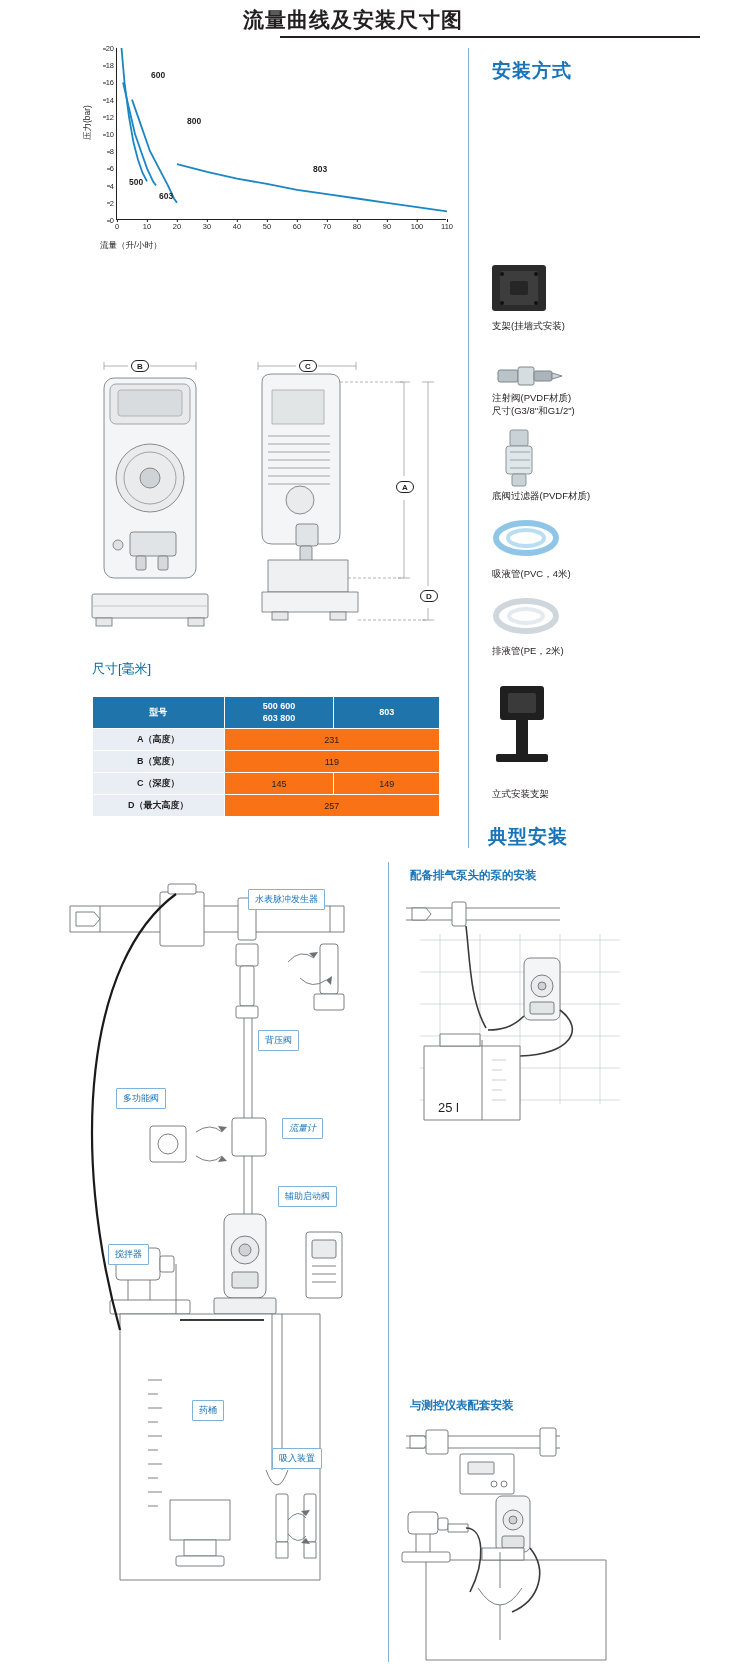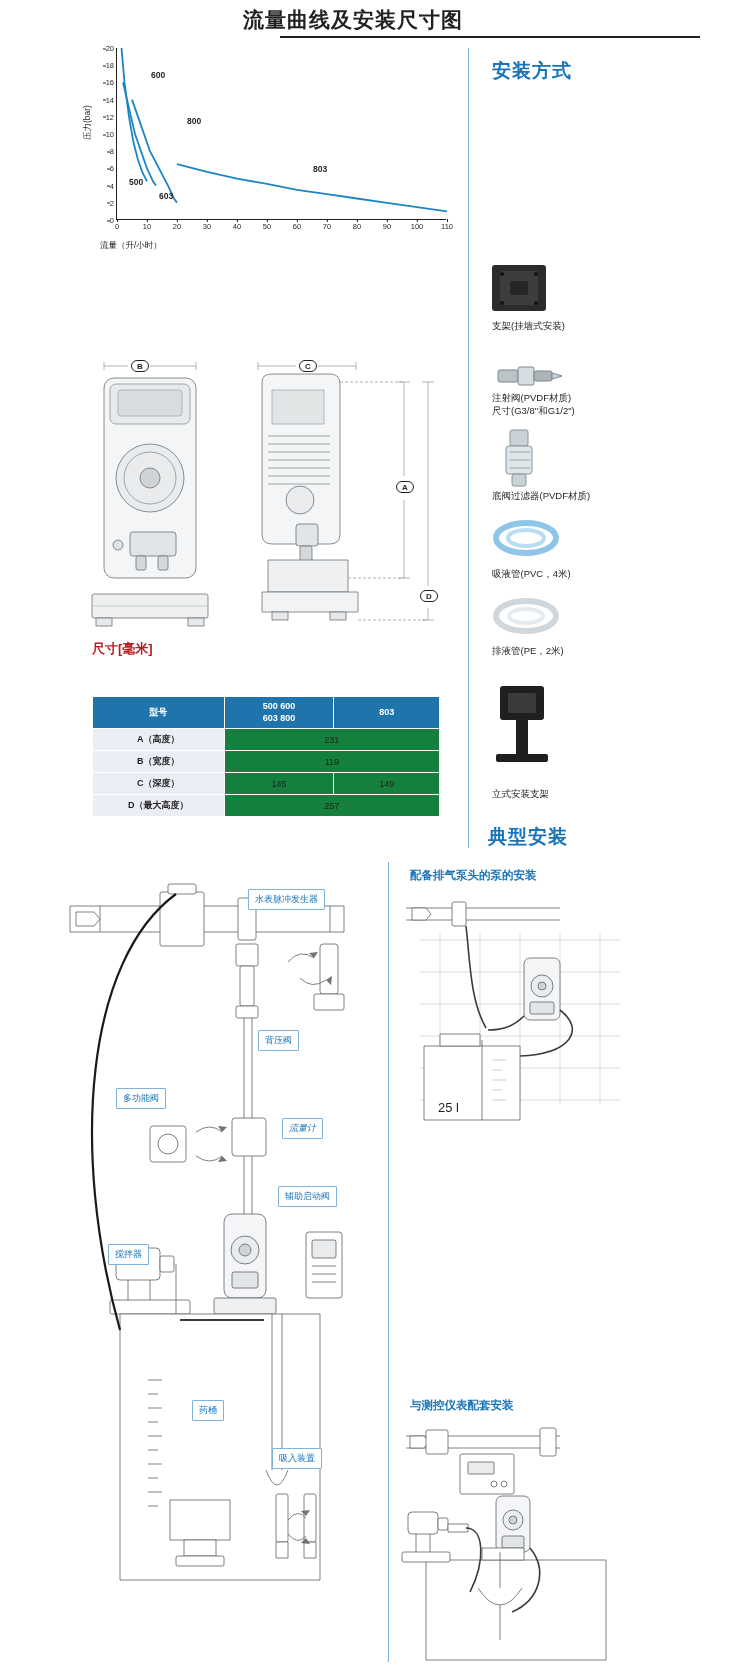--- a/index.html
+++ b/index.html
@@ -71,35 +71,35 @@
   }
   .rc-text {
     position:absolute; font-size:10.5px; line-height:1.55; color:#231f20;
   }
   .acc-cap {
     position:absolute; font-size:9.5px; line-height:1.35; color:#231f20;
   }
 
   
   .dim-title {
-    position:absolute; left:92px; top:640px;
-    font-size:13px; font-weight:bold; color:#b91c1c;
+    position:absolute; left:92px; top:660px;
+    font-size:13px; font-weight:normal; color:#0369a1;
   }
   table.dims {
     position:absolute; left:92px; top:696px; width:348px;
     border-collapse:collapse; font-size:9px;
   }
   table.dims th, table.dims td {
     border:1px solid #ffffff; text-align:center; padding:4px 2px;
   }
   table.dims thead th {
     background:#1f74ab; color:#ffffff; font-weight:bold; height:32px;
     line-height:1.25;
   }
-  table.dims tbody td { background:#15803d; height:18px; color:#231f20; }
+  table.dims tbody td { background:#f97316; height:18px; color:#231f20; }
   table.dims tbody td.rowhdr { font-weight:bold; background:#e8eef4; }
 
   
   .bt-title {
     position:absolute; font-size:19px; font-weight:bold; color:#1974b8;
     letter-spacing:1px;
   }
   .bt-sub {
     position:absolute; font-size:11.5px; font-weight:bold; color:#1974b8;
   }

